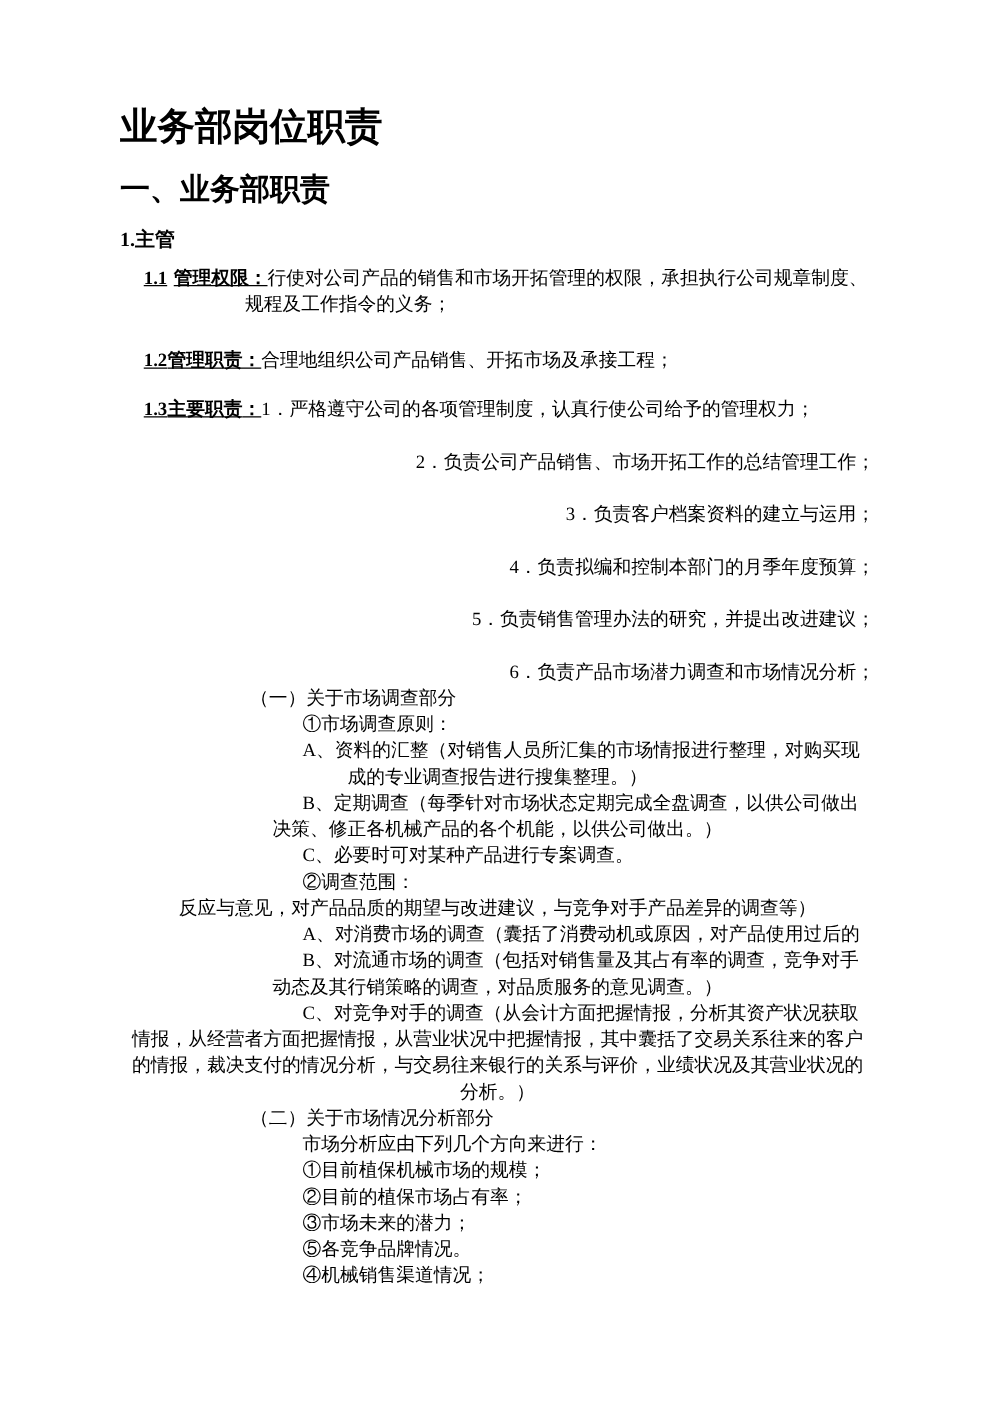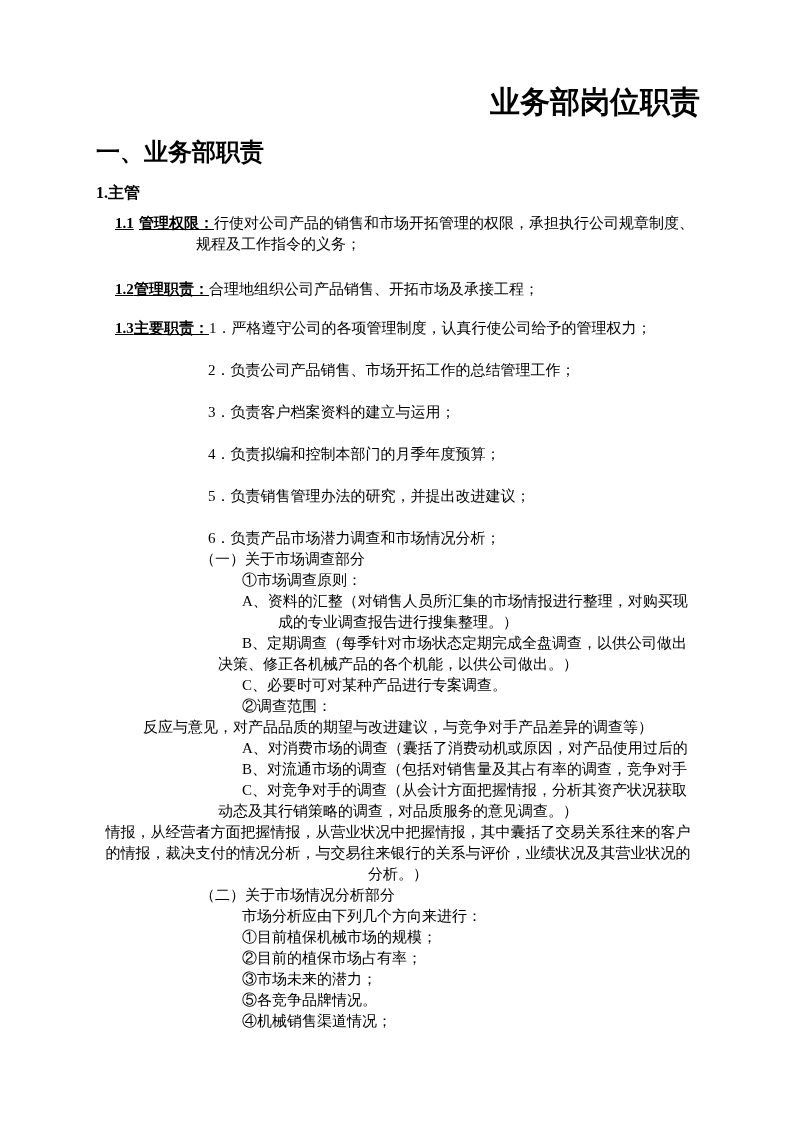--- a/index.html
+++ b/index.html
@@ -6,31 +6,31 @@
   .page{
     position:relative;
     width:794px;height:1123px;
     box-sizing:border-box;
     padding:85px 94px 0 96px;
     background:#ffffff;
     color:#000000;
     font-family:"Liberation Serif","DejaVu Serif",serif;
     overflow:hidden;
   }
-  .title{font-size:30px;line-height:34px;font-weight:bold;text-align:right;}
+  .title{font-size:30px;line-height:34px;font-weight:bold;text-align:left;}
   .h1{font-size:24px;line-height:28px;font-weight:bold;margin-top:19px;}
   .h2{font-size:16px;line-height:24px;font-weight:bold;margin-top:15px;}
   .line{font-size:15px;line-height:21px;white-space:nowrap;}
   .b{font-weight:bold;text-decoration:underline;}
   .u{text-decoration:underline;}
   .num1{display:inline-block;width:24px;}
   .num2{display:inline-block;width:19px;}
   .ind-label{padding-left:19px;}
   .ind-cont2{padding-left:100px;}
-  .ind-item{padding-left:112px;}
+  .ind-item{padding-left:112px;text-align:right;}
   .ind-paren{padding-left:104px;}
   .ind-circ{padding-left:146px;}
   .ind-0{padding-left:0;text-align:center;}
   .m8{margin-top:8px;}
   .gap{margin-top:21px;}
   .gap24{margin-top:24px;}
   .gap18{margin-top:18px;}
 </style>
 </head>
 <body>
@@ -60,22 +60,22 @@
   <div class="line ind-circ">①市场调查原则：</div>
   <div class="line ind-circ">A、资料的汇整（对销售人员所汇集的市场情报进行整理，对购买现</div>
   <div class="line ind-0">成的专业调查报告进行搜集整理。）</div>
   <div class="line ind-circ">B、定期调查（每季针对市场状态定期完成全盘调查，以供公司做出</div>
   <div class="line ind-0">决策、修正各机械产品的各个机能，以供公司做出。）</div>
   <div class="line ind-circ">C、必要时可对某种产品进行专案调查。</div>
   <div class="line ind-circ">②调查范围：</div>
   <div class="line ind-0">反应与意见，对产品品质的期望与改进建议，与竞争对手产品差异的调查等）</div>
   <div class="line ind-circ">A、对消费市场的调查（囊括了消费动机或原因，对产品使用过后的</div>
   <div class="line ind-circ">B、对流通市场的调查（包括对销售量及其占有率的调查，竞争对手</div>
+  <div class="line ind-0">动态及其行销策略的调查，对品质服务的意见调查。）</div>
   <div class="line ind-circ">C、对竞争对手的调查（从会计方面把握情报，分析其资产状况获取</div>
-  <div class="line ind-0">动态及其行销策略的调查，对品质服务的意见调查。）</div>
   <div class="line ind-0">情报，从经营者方面把握情报，从营业状况中把握情报，其中囊括了交易关系往来的客户</div>
   <div class="line ind-0">的情报，裁决支付的情况分析，与交易往来银行的关系与评价，业绩状况及其营业状况的</div>
   <div class="line ind-0">分析。）</div>
 
   <div class="line ind-paren">（二）关于市场情况分析部分</div>
   <div class="line ind-circ">市场分析应由下列几个方向来进行：</div>
   <div class="line ind-circ">①目前植保机械市场的规模；</div>
   <div class="line ind-circ">②目前的植保市场占有率；</div>
   <div class="line ind-circ">③市场未来的潜力；</div>
   <div class="line ind-circ">⑤各竞争品牌情况。</div>

